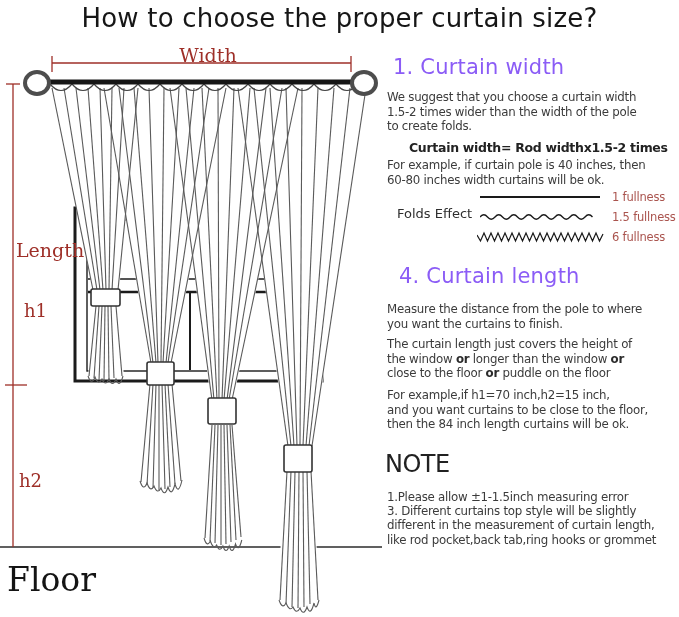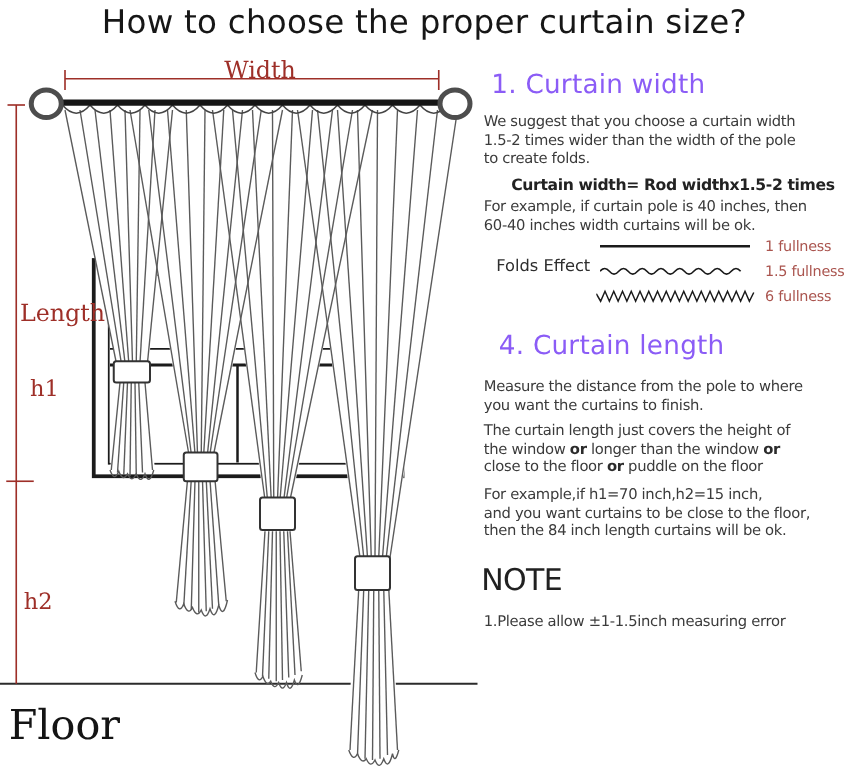--- a/index.html
+++ b/index.html
@@ -178,21 +178,21 @@
   <text class="red" x="19" y="487" font-size="18">h2</text>
   <text class="dark" x="7" y="591" font-size="33">Floor</text>
 </svg>
 
 <div class="abs h-section" style="top:55px;left:393px;">1. Curtain width</div>
 <div class="abs body-text" style="top:90px;left:387px;">We suggest that you choose a curtain width
 1.5-2 times wider than the width of the pole
 to create folds.</div>
 <div class="abs formula" style="top:140px;left:409px;">Curtain width= Rod widthx1.5-2 times</div>
 <div class="abs body-text" style="top:158px;left:387px;">For example, if curtain pole is 40 inches, then
-60-40 inches width curtains will be ok.</div>
+60-80 inches width curtains will be ok.</div>
 
 <div class="abs folds-label" style="top:206px;left:397px;">Folds Effect</div>
 <div class="abs straight-line" style="top:196px;left:480px;width:120px;"></div>
 <svg class="abs" style="top:212px;left:480px;" width="120" height="10">
   <path d="M0 5 q3.8 -4.5 7.5 0 t7.5 0 t7.5 0 t7.5 0 t7.5 0 t7.5 0 t7.5 0 t7.5 0 t7.5 0 t7.5 0 t7.5 0 t7.5 0 t7.5 0 t7.5 0 t7.5 0" fill="none" stroke="#1a1a1a" stroke-width="1.3"></path>
 </svg>
 <svg class="abs" style="top:230px;left:477px;" width="128" height="14">
   <polyline points="0,5 3.5,11 7,3 10.5,11 14,3 17.5,11 21,3 24.5,11 28,3 31.5,11 35,3 38.5,11 42,3 45.5,11 49,3 52.5,11 56,3 59.5,11 63,3 66.5,11 70,3 73.5,11 77,3 80.5,11 84,3 87.5,11 91,3 94.5,11 98,3 101.5,11 105,3 108.5,11 112,3 115.5,11 119,3 122.5,11 126,4" fill="none" stroke="#1a1a1a" stroke-width="1.2"></polyline>
 </svg>
 <div class="abs fullness-label" style="top:190px;left:612px;">1 fullness</div>
@@ -205,13 +205,16 @@
 <div class="abs body-text" style="top:337px;left:387px;"><span>The curtain length just covers the height of
 the window </span><b>or</b><span> longer than the window </span><b>or</b><span>
 close to the floor </span><b>or</b><span> puddle on the floor</span></div>
 <div class="abs body-text" style="top:388px;left:387px;">For example,if h1=70 inch,h2=15 inch,
 and you want curtains to be close to the floor,
 then the 84 inch length curtains will be ok.</div>
 
 <div class="abs note-h" style="top:450px;left:385px;">NOTE</div>
 <div class="abs" style="top:490px;left:387px;">
   <div class="note-item">1.Please allow ±1-1.5inch measuring error</div>
+  <div class="note-item">3. Different curtains top style will be slightly
+different in the measurement of curtain length,
+like rod pocket,back tab,ring hooks or grommet</div>
 </div>
 
 </body></html>

